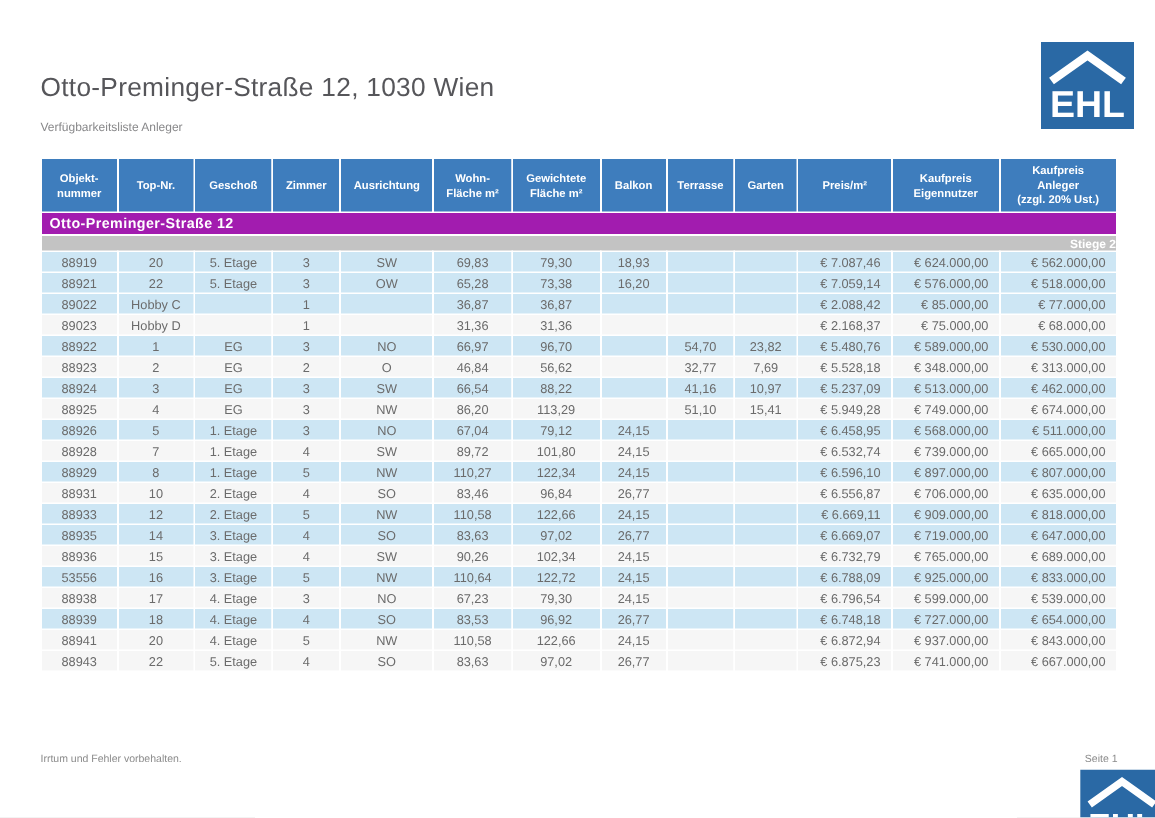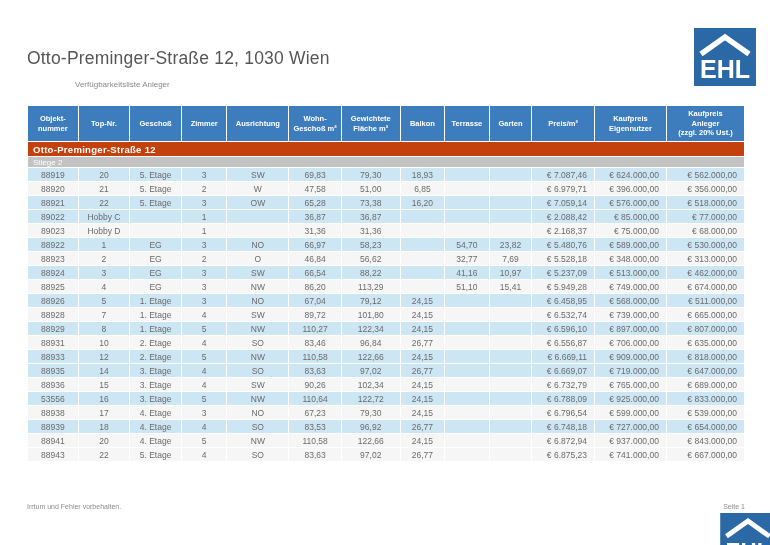--- a/index.html
+++ b/index.html
@@ -7,44 +7,44 @@
   .page {
     position:relative; width:770px; height:545px; background:#ffffff;
     overflow:hidden; font-family:"Liberation Sans", sans-serif;padding-left:32px;
   }
   .page-title {
     position:absolute; left:27px; top:48px;
     font-size:17.5px; font-weight:400; color:#56565a; letter-spacing:0.2px;
   }
   .page-subtitle {
     position:absolute; left:27px; top:80px;
-    font-size:8px; color:#88888a;margin-left:48px;
+    font-size:8px; color:#88888a;
   }
   .logo { position:absolute; }
   .logo-top { right:14px; top:28px; width:62px; height:58px; }
   .logo-bottom { right:-6px; bottom:-20px; width:56px; height:52px; z-index:5; }
   .availability-table {
     position:absolute; left:27px; top:105px; width:718px;
     border-collapse:collapse; table-layout:fixed;
   }
   .availability-table th, .availability-table td {
     border:1px solid #ffffff; overflow:hidden; white-space:nowrap;
   }
   th.col-head {
     background:#3e7dbd; color:#ffffff; font-size:7.5px; font-weight:bold;
     text-align:center; vertical-align:middle; height:36px;
     white-space:pre-line; line-height:1.25;
   }
   td.building-band {
-    background:#c2410c; color:#ffffff; font-size:9.5px; font-weight:bold;
+    background:#a21caf; color:#ffffff; font-size:9.5px; font-weight:bold;
     height:15px; padding-left:5px; text-align:left; letter-spacing:0.3px;
   }
   td.stiege-band {
-    background:#c3c3c3; color:#ffffff; font-size:8px; font-weight:400;
-    height:11px; padding-left:5px; text-align:left;
+    background:#c3c3c3; color:#ffffff; font-size:8px; font-weight:700;
+    height:11px; padding-left:5px; text-align:right;
   }
   tr.row-blue  td { background:#cde6f4; }
   tr.row-light td { background:#f6f6f6; }
   td.data-cell {
     color:#6b6b6b; font-size:8.5px; height:14px; text-align:center;
     vertical-align:middle;
   }
   td.data-cell.num-right { text-align:right; padding-right:7px; }
   .footer-note {
     position:absolute; left:27px; top:503px; font-size:7px; color:#8b8b8b;
@@ -86,21 +86,21 @@
       </colgroup>
     <thead id="table-head">
         <tr>
           <th class="col-head">Objekt-
 nummer</th>
           <th class="col-head">Top-Nr.</th>
           <th class="col-head">Geschoß</th>
           <th class="col-head">Zimmer</th>
           <th class="col-head">Ausrichtung</th>
           <th class="col-head">Wohn-
-Geschoß m²</th>
+Fläche m²</th>
           <th class="col-head">Gewichtete
 Fläche m²</th>
           <th class="col-head">Balkon</th>
           <th class="col-head">Terrasse</th>
           <th class="col-head">Garten</th>
           <th class="col-head">Preis/m²</th>
           <th class="col-head">Kaufpreis
 Eigennutzer</th>
           <th class="col-head">Kaufpreis
 Anleger
@@ -122,35 +122,20 @@
           <td class="data-cell">SW</td>
           <td class="data-cell">69,83</td>
           <td class="data-cell">79,30</td>
           <td class="data-cell">18,93</td>
           <td class="data-cell"></td>
           <td class="data-cell"></td>
           <td class="data-cell num-right">€ 7.087,46</td>
           <td class="data-cell num-right">€ 624.000,00</td>
           <td class="data-cell num-right">€ 562.000,00</td>
         </tr>
-        <tr class="row-light">
-          <td class="data-cell">88920</td>
-          <td class="data-cell">21</td>
-          <td class="data-cell">5. Etage</td>
-          <td class="data-cell">2</td>
-          <td class="data-cell">W</td>
-          <td class="data-cell">47,58</td>
-          <td class="data-cell">51,00</td>
-          <td class="data-cell">6,85</td>
-          <td class="data-cell"></td>
-          <td class="data-cell"></td>
-          <td class="data-cell num-right">€ 6.979,71</td>
-          <td class="data-cell num-right">€ 396.000,00</td>
-          <td class="data-cell num-right">€ 356.000,00</td>
-        </tr>
         <tr class="row-blue">
           <td class="data-cell">88921</td>
           <td class="data-cell">22</td>
           <td class="data-cell">5. Etage</td>
           <td class="data-cell">3</td>
           <td class="data-cell">OW</td>
           <td class="data-cell">65,28</td>
           <td class="data-cell">73,38</td>
           <td class="data-cell">16,20</td>
           <td class="data-cell"></td>
@@ -189,21 +174,21 @@
           <td class="data-cell num-right">€ 75.000,00</td>
           <td class="data-cell num-right">€ 68.000,00</td>
         </tr>
         <tr class="row-blue">
           <td class="data-cell">88922</td>
           <td class="data-cell">1</td>
           <td class="data-cell">EG</td>
           <td class="data-cell">3</td>
           <td class="data-cell">NO</td>
           <td class="data-cell">66,97</td>
-          <td class="data-cell">58,23</td>
+          <td class="data-cell">96,70</td>
           <td class="data-cell"></td>
           <td class="data-cell">54,70</td>
           <td class="data-cell">23,82</td>
           <td class="data-cell num-right">€ 5.480,76</td>
           <td class="data-cell num-right">€ 589.000,00</td>
           <td class="data-cell num-right">€ 530.000,00</td>
         </tr>
         <tr class="row-light">
           <td class="data-cell">88923</td>
           <td class="data-cell">2</td>

